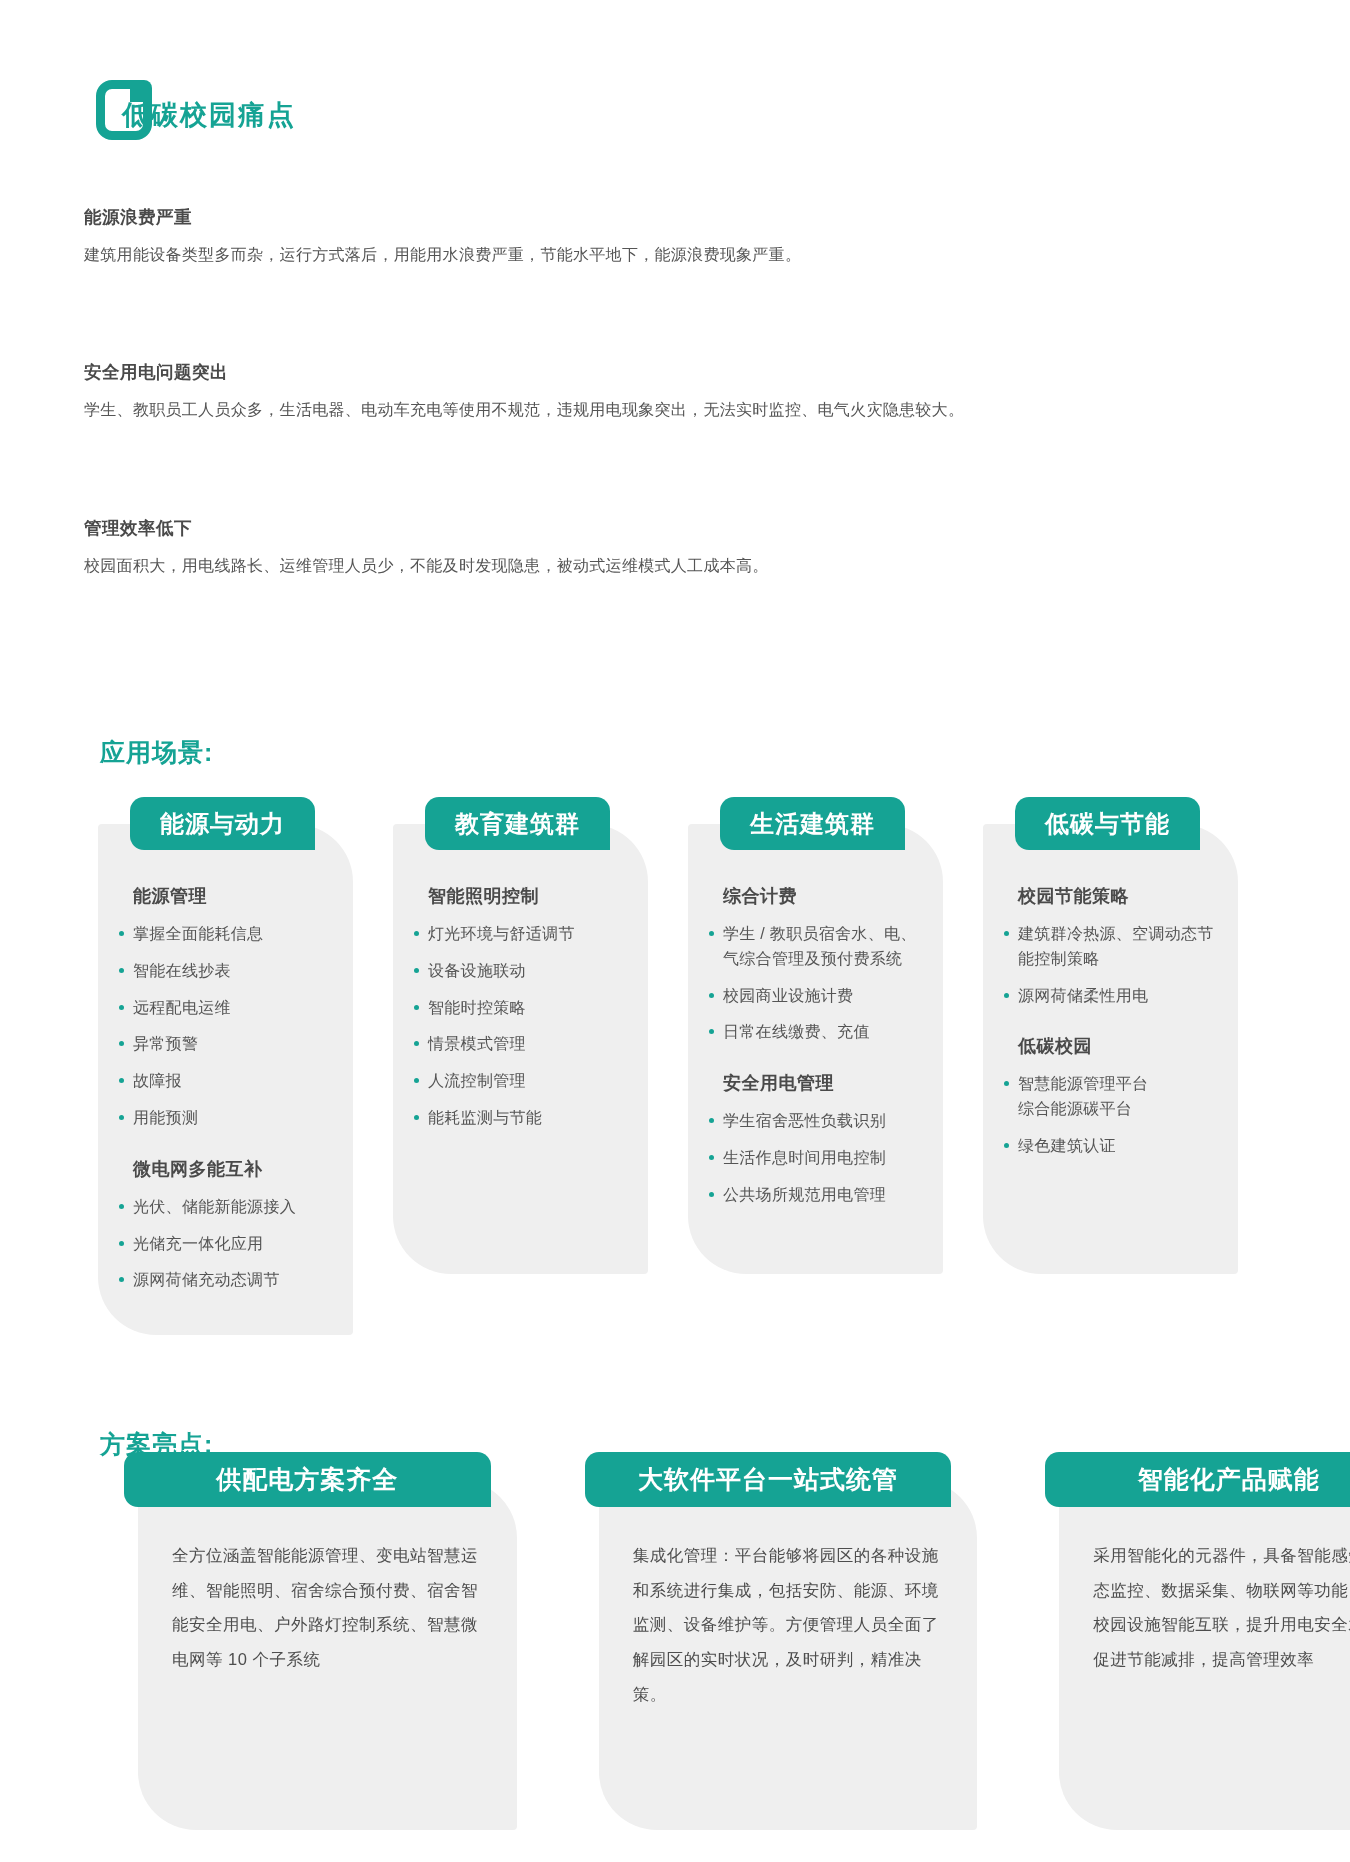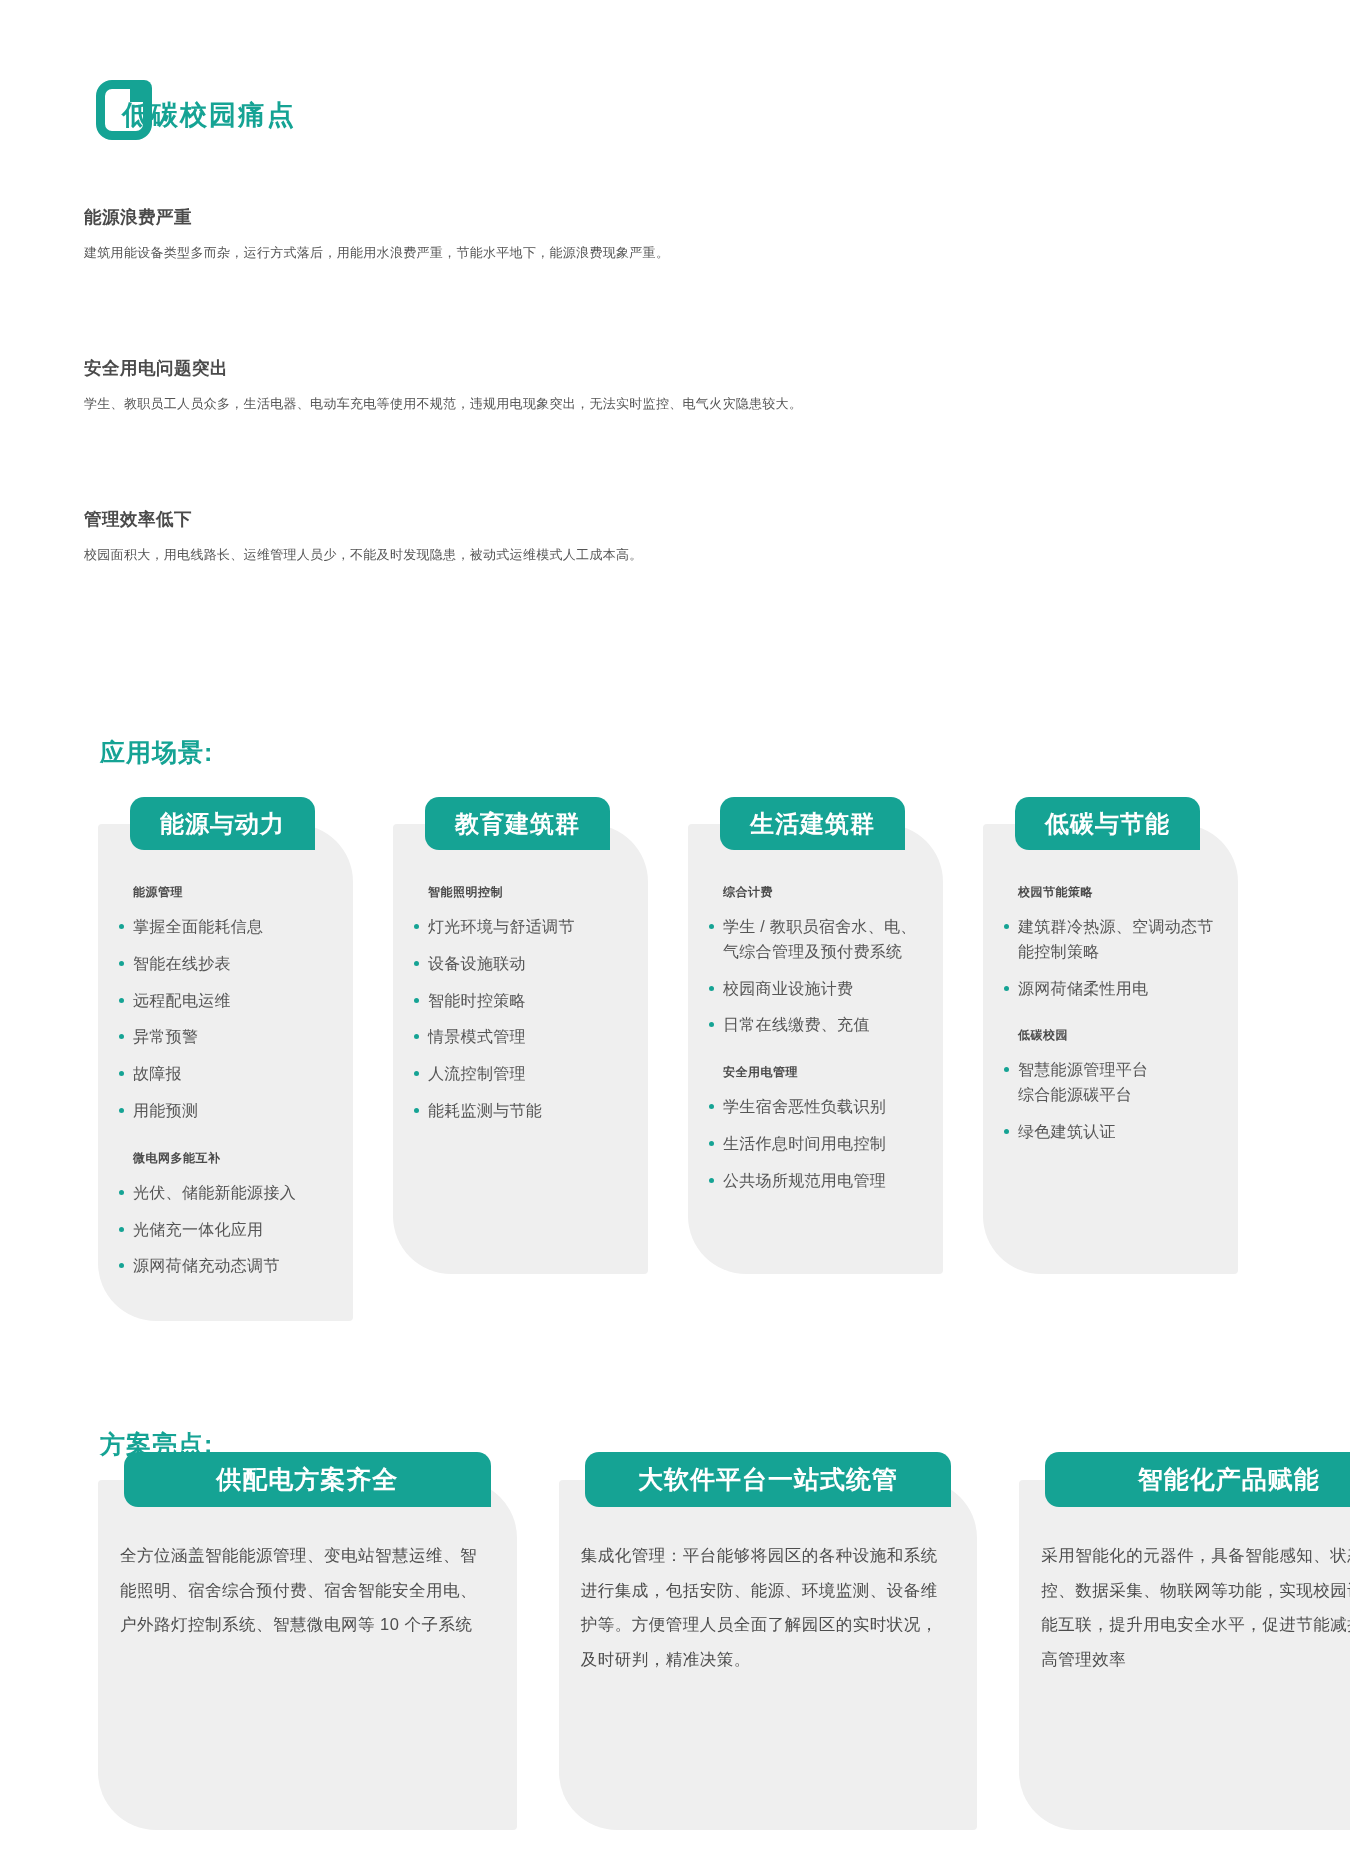--- a/index.html
+++ b/index.html
@@ -53,21 +53,21 @@
   }
 
   
   .pains{position:absolute;left:84px;top:205px;width:930px;}
   .pain{margin-bottom:94px;}
   .pain-title{
     font-size:17.5px;font-weight:bold;color:var(--txt-dark);
     letter-spacing:0.5px;
   }
   .pain-desc{
-    margin-top:15px;font-size:13px;color:var(--txt);
+    margin-top:15px;font-size:16px;color:var(--txt);
     letter-spacing:0.3px;line-height:1.4;
   }
 
   
   .section-label{
     position:absolute;left:100px;
     font-size:25px;font-weight:bold;color:var(--accent);
     letter-spacing:1px;
     text-align:center;
   }
@@ -92,21 +92,21 @@
     white-space:nowrap;
   }
   .scn-body{
     margin-top:-26px;
     background:var(--card-bg);
     border-radius:4px 58px 4px 58px;
     padding:44px 16px 30px 35px;
     min-height:450px;
   }
   .sec-heading{
-    font-size:12px;font-weight:bold;color:var(--txt-dark);
+    font-size:18px;font-weight:bold;color:var(--txt-dark);
     margin:26px 0 14px;letter-spacing:0.5px;
   }
   .sec-heading.first{margin-top:16px;}
   .bullet{display:flex;align-items:flex-start;margin-bottom:12px;}
   .dot{
     flex:0 0 auto;width:5px;height:5px;border-radius:50%;
     background:var(--accent);
     margin:9px 9px 0 -14px;
   }
   .bt{
@@ -128,24 +128,25 @@
     background:var(--accent);color:#ffffff;
     font-size:25px;font-weight:bold;letter-spacing:1px;
     border-radius:14px 14px 0 14px;
     position:relative;z-index:2;
     white-space:nowrap;
   }
   .hl-body{
     margin-top:-27px;
     background:var(--card-bg);
     border-radius:4px 58px 4px 58px;
-    padding:58px 26px 36px 22px;
+    padding:58px 26px 36px 34px;
     min-height:350px;
     font-size:16.5px;color:#4D4D4D;line-height:2.1;
     letter-spacing:0.5px;
+    margin-left:40px;
   }
 </style>
 </head>
 <body>
 
 <div class="page">
 
   <div class="brand-header">
     <div class="brand-icon"></div>
     <h1 class="page-title">低碳校园痛点</h1>

